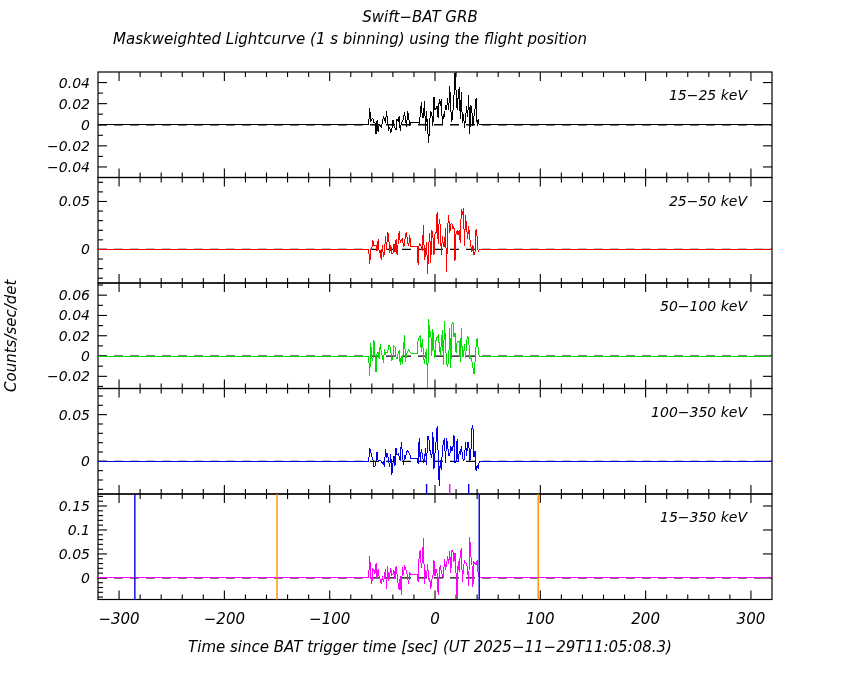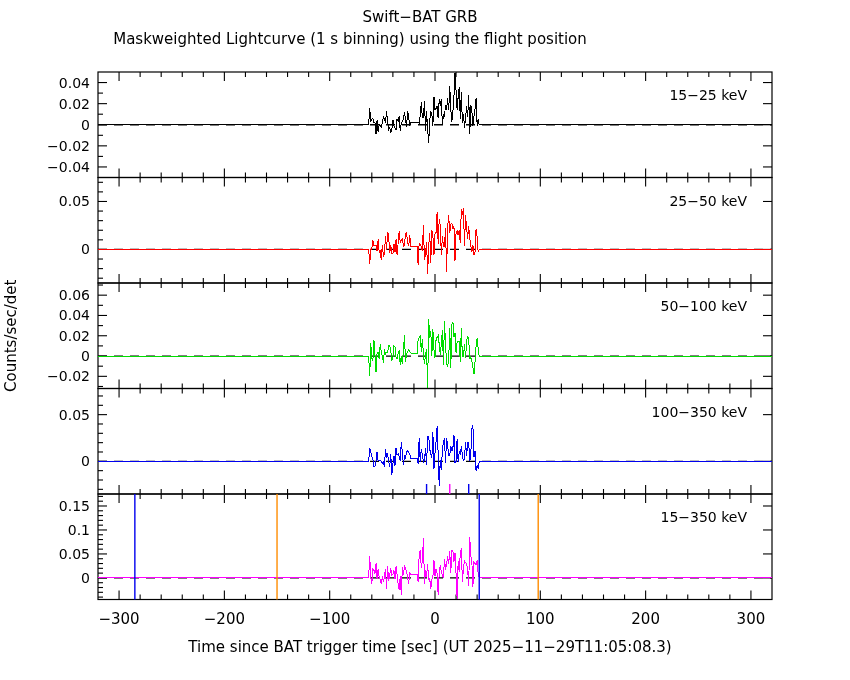--- a/index.html
+++ b/index.html
@@ -11,20 +11,21 @@
     width: 850px;
     height: 680px;
     font-family: "DejaVu Sans", sans-serif;
     overflow: hidden;
   }
   #figure {
     position: relative;
     width: 676px;
     height: 680px;
     background: #ffffff;
+    font-style: italic;
   }
   svg#plot {
     position: absolute;
     top: 0;
     left: 0;
     width: 850px;
     height: 680px;
   }
   text {
     font-family: "DejaVu Sans", sans-serif;

